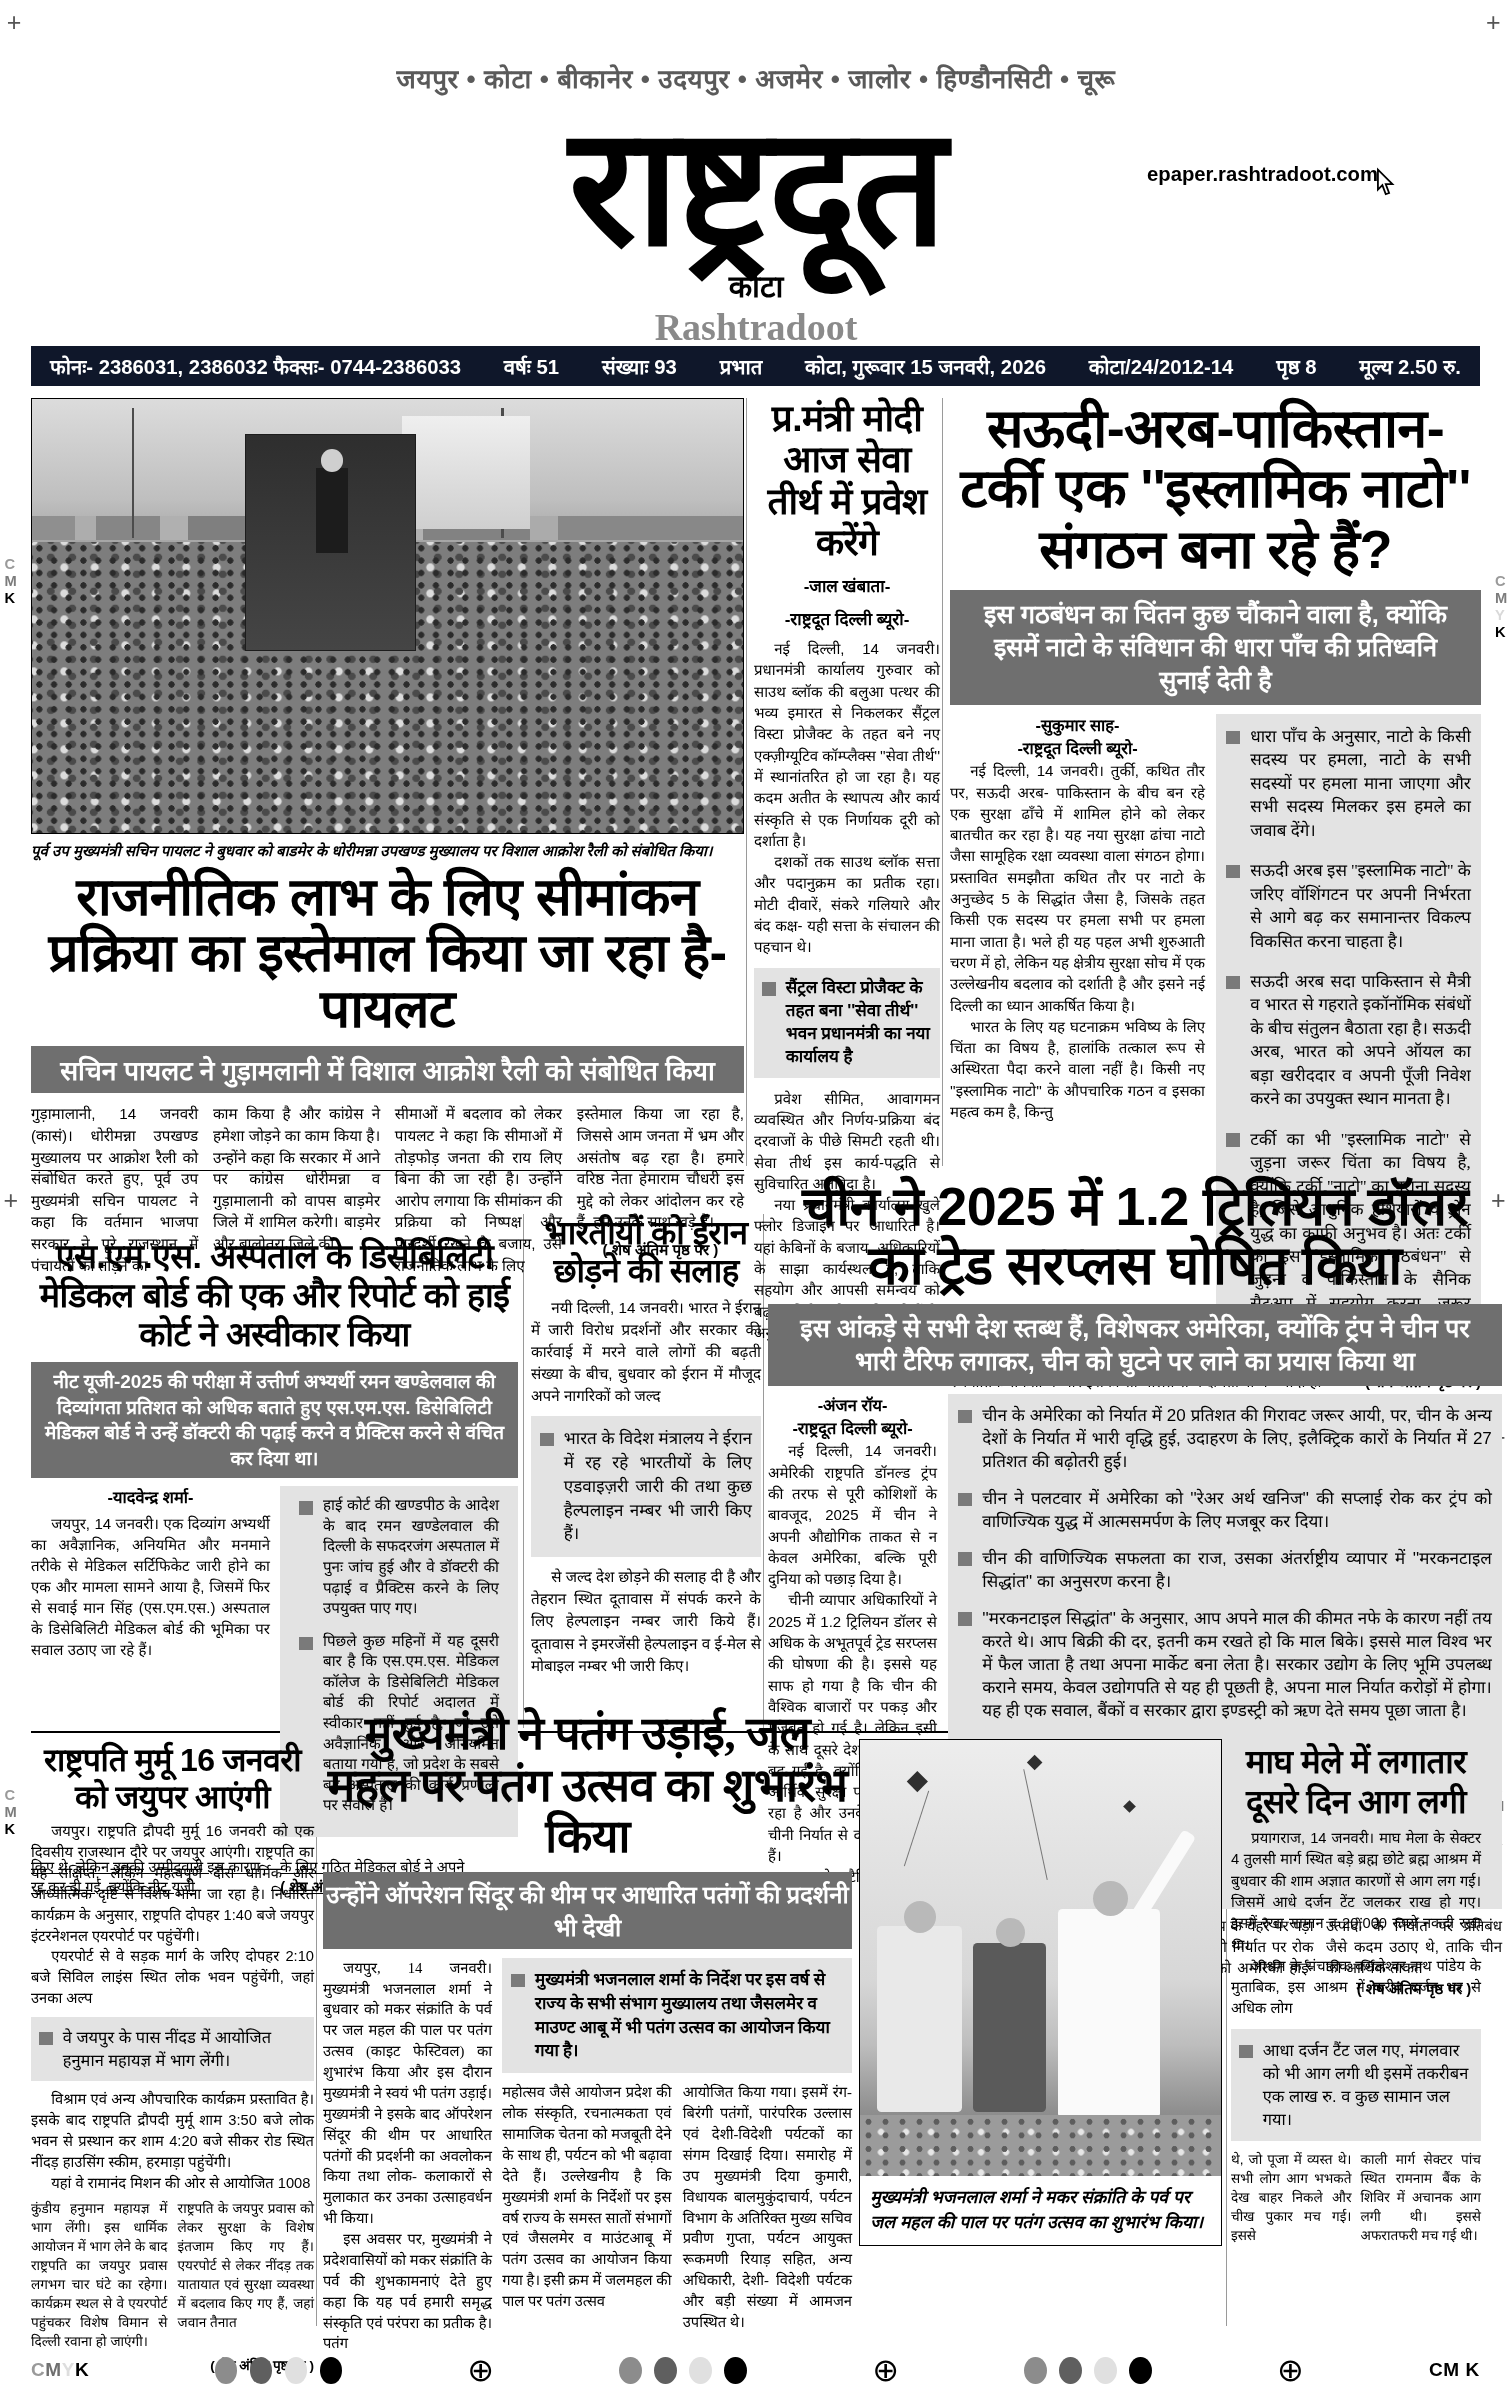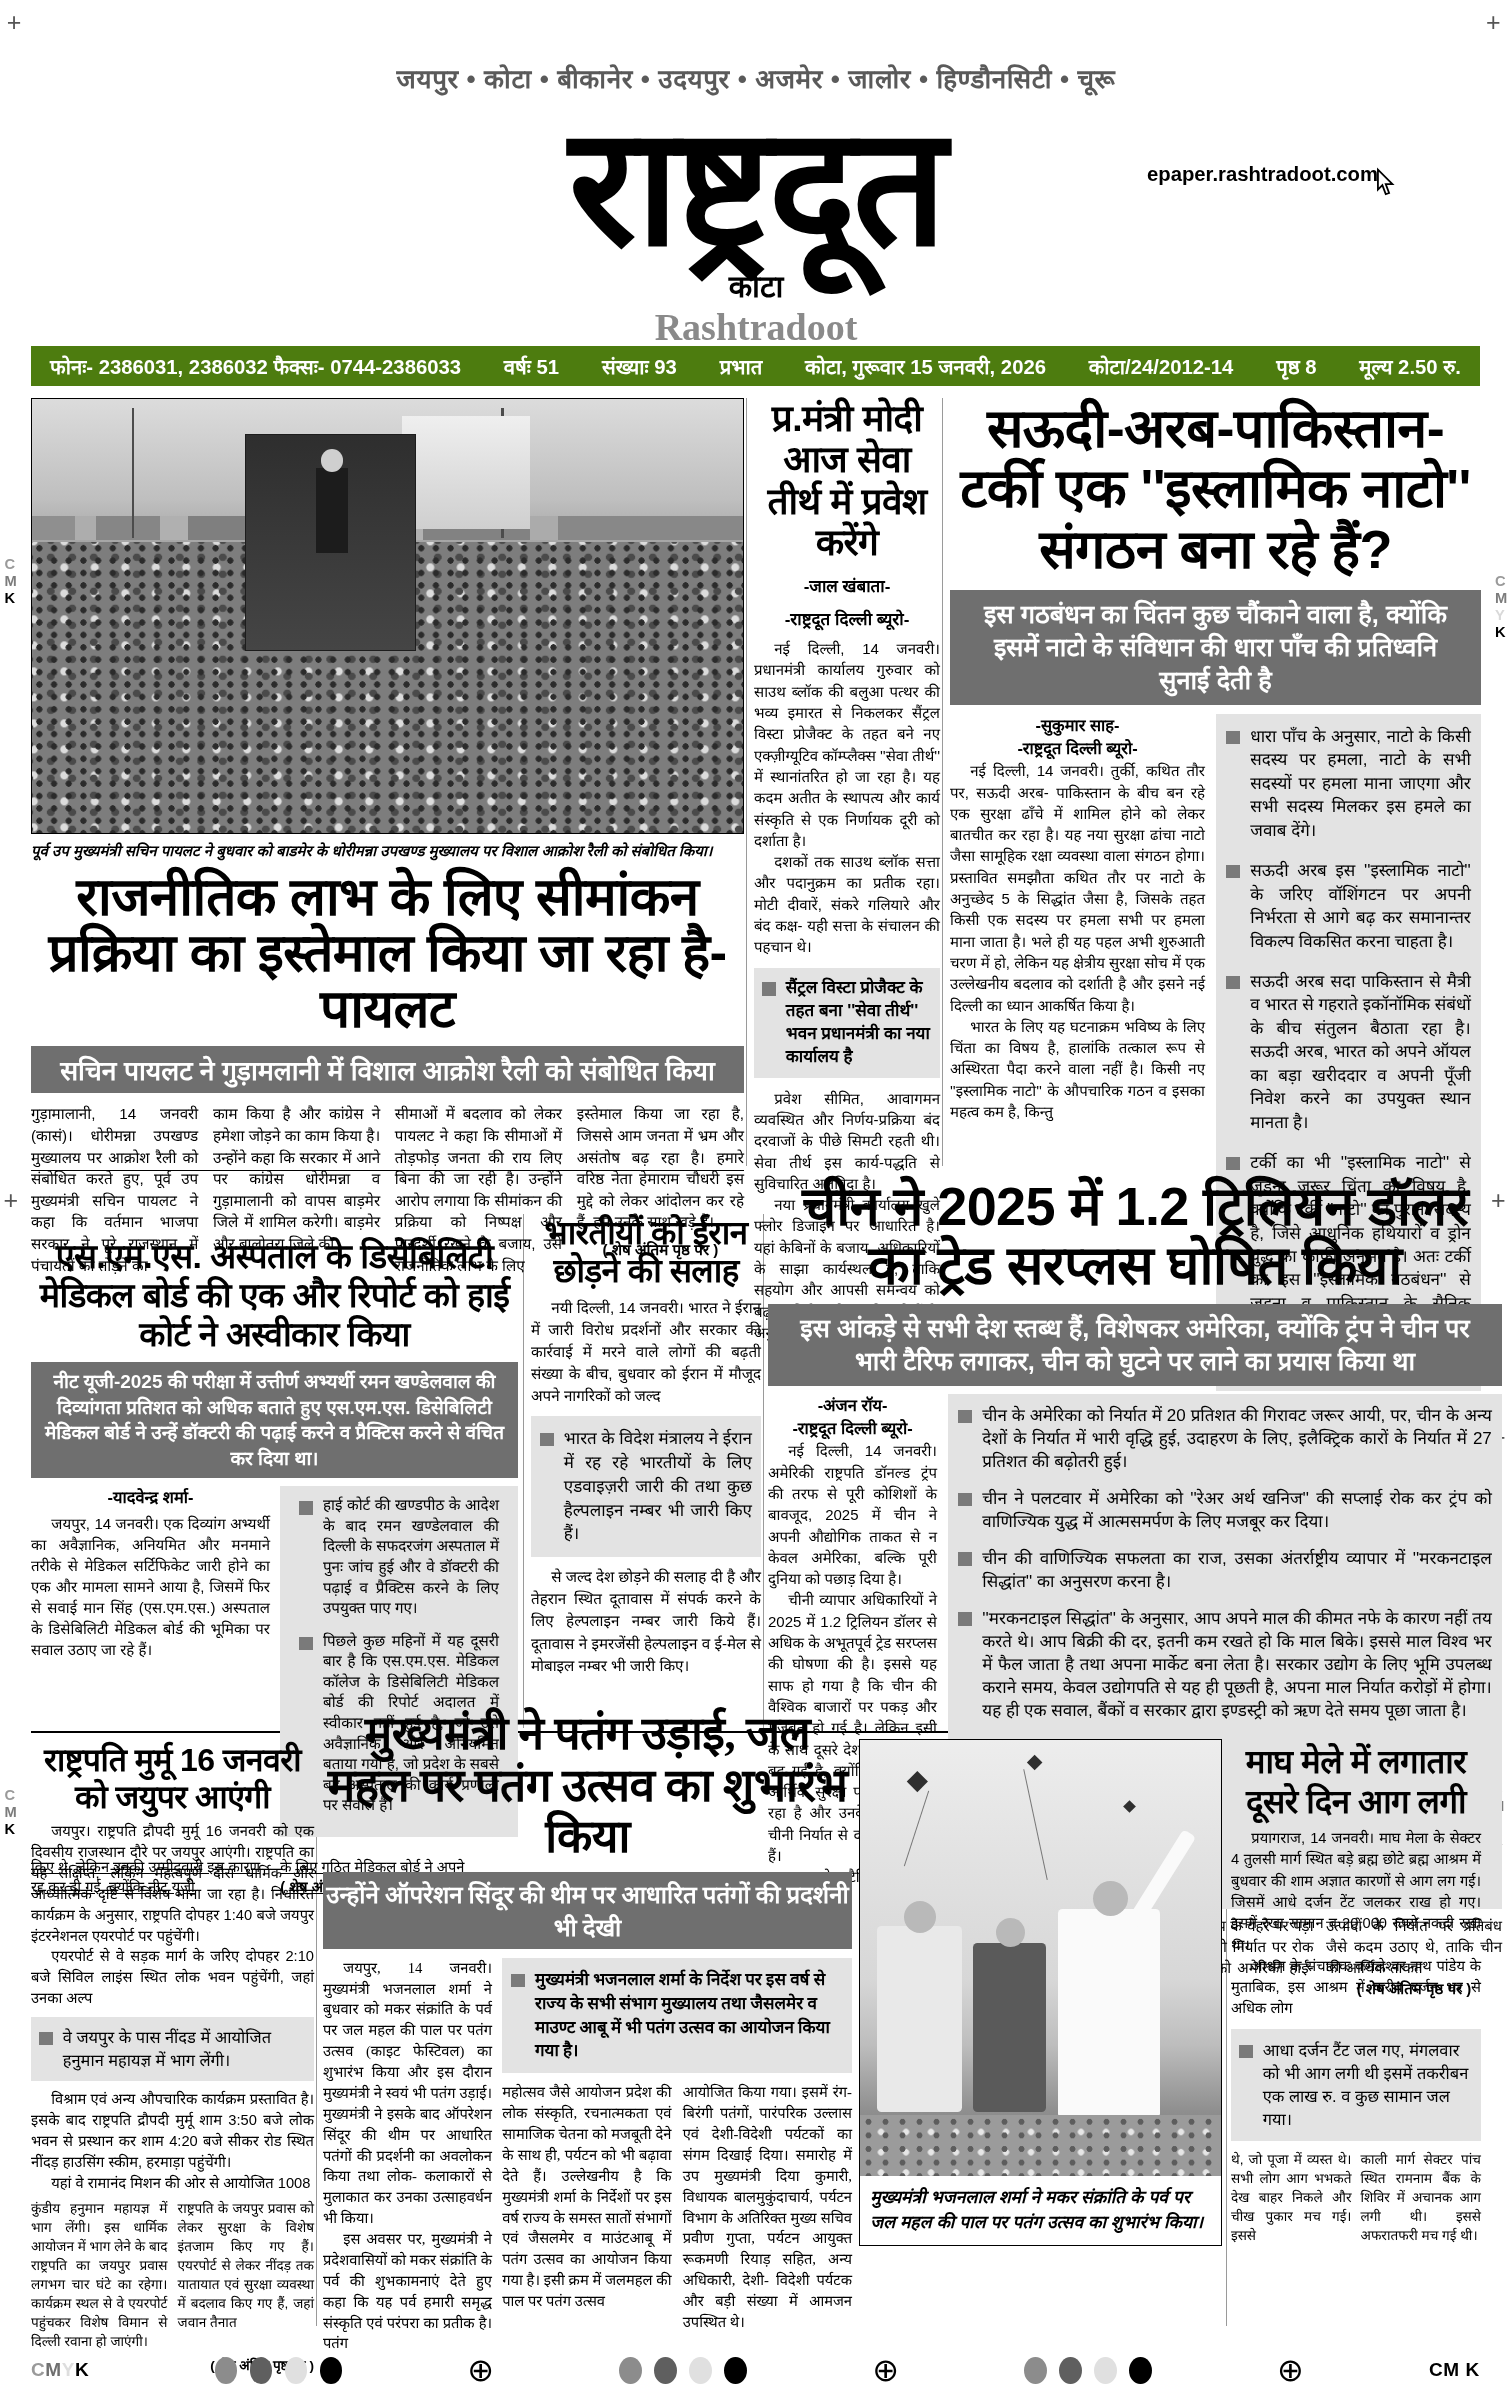--- a/index.html
+++ b/index.html
@@ -19,21 +19,21 @@
   .logo { position:absolute; left:0; right:0; top:101px; text-align:center;
           font-size:165px; font-weight:bold; line-height:1.05; letter-spacing:-3.4px; }
   .kota-sub { position:absolute; left:0; right:0; top:264px; text-align:center;
               font-size:30.5px; font-weight:bold; }
   .logo-en { position:absolute; left:0; right:0; top:305px; text-align:center;
              font-family:"Liberation Serif","DejaVu Serif",serif; font-size:38px; font-weight:bold; color:#8a8a8a; }
   .epaper { position:absolute; left:1147px; top:163px; font-size:20.3px; font-weight:bold; }
   .cursor-ic { position:absolute; left:1369px; top:167px; }
 
   .infobar { position:absolute; left:31px; top:346px; width:1449px; height:40px;
-             background:#4d7c0f; color:#fff; display:flex; align-items:center;
+             background:#0f172a; color:#fff; display:flex; align-items:center;
              justify-content:space-between; padding:0 19px; font-size:20.3px; font-weight:bold; white-space:nowrap; }
 
   
   .headline { font-weight:bold; text-align:center; letter-spacing:-0.6px; }
   .graybar { background:#6f6f6f; color:#fff; font-weight:bold; text-align:center; }
   .bodytxt { text-align:justify; }
   .bodytxt p { text-indent:20.3px; }
   .byline { text-align:center; font-weight:bold; }
   .hlbox { background:#e3e3e3; }
   .hlitem { display:flex; gap:10.2px; }
@@ -78,21 +78,21 @@
   .modi .hlbox { margin:10.2px 0; padding:9px 8px; font-size:17px; font-weight:bold; line-height:1.35; }
   .modi .cont { display:block; text-align:center; margin-top:4.5px; }
 
   
   .saudi { position:absolute; left:950px; top:398px; width:531px; }
   .saudi .headline { font-size:54px; line-height:1.12; }
   .saudi .graybar { margin-top:10.2px; font-size:25.4px; line-height:1.3; padding:8px 16px; }
   .saudi .row { display:flex; gap:11.3px; margin-top:9px; }
   .saudi .txtcol { width:255px; font-size:15px; line-height:1.42; }
   .saudi .byline { font-size:16.4px; }
-  .saudi .hlbox { flex:1; padding:11.3px 10.2px; font-size:17px; line-height:1.38; }
+  .saudi .hlbox { flex:1; padding:11.3px 10.2px; font-size:17px; line-height:1.38;font-family:Liberation Serif, serif; }
   .saudi .hlitem { margin-bottom:17px; text-align:justify; }
   .saudi .lastline { display:flex; justify-content:space-between; gap:17px; font-size:15.2px; margin-top:3.4px; }
 
   
   .sms { position:absolute; left:31px; top:1237px; width:487px; }
   .sms .headline { font-size:34px; line-height:1.15; }
   .sms .graybar { margin-top:8px; font-size:19px; line-height:1.35; padding:6.8px 9px; }
   .sms .row { display:flex; gap:10.2px; margin-top:8px; }
   .sms .txtcol { width:239px; font-size:15px; line-height:1.4; }
   .sms .byline { font-size:16.4px; margin-bottom:3.4px; }

